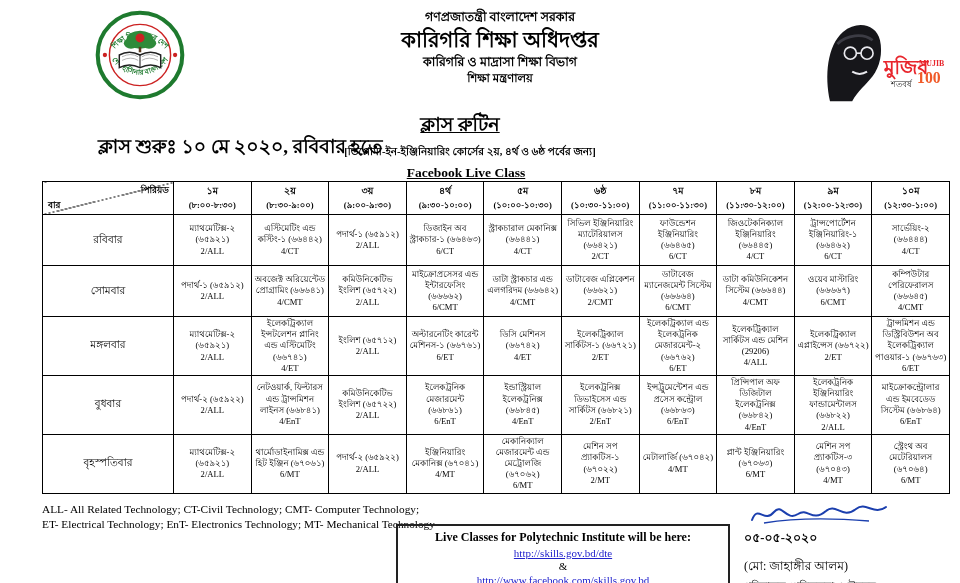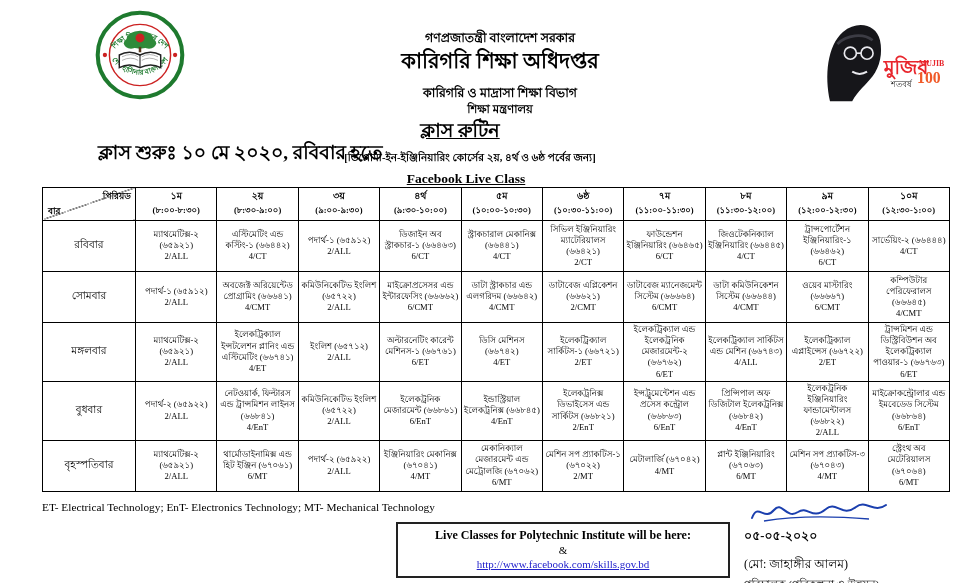--- a/index.html
+++ b/index.html
@@ -4,42 +4,42 @@
 <style>
   html,body{margin:0;padding:0;background:#fff;}
   body{width:960px;height:583px;position:relative;overflow:hidden;
        font-family:"Liberation Serif",serif;color:#000;}
 
   
   .header{display:flex;align-items:flex-start;padding-top:10px;}
   .logo-left{margin-left:95px;width:90px;flex:0 0 auto;}
   .logo-right{width:135px;margin-right:10px;flex:0 0 auto;padding-top:8px;}
   .head-center{flex:1;text-align:center;line-height:1.25;}
-  .h-line1{font-size:12.5px;font-weight:bold;margin-top:21px;}
-  .h-title{font-size:21px;font-weight:bold;margin:1px 0 12px 0;}
+  .h-line1{font-size:12.5px;font-weight:bold;}
+  .h-title{font-size:21px;font-weight:bold;margin:1px 0 2px 0;}
   .h-line3{font-size:12.5px;font-weight:bold;}
   .h-line4{font-size:11.5px;font-weight:bold;}
   .h-line5{font-size:12px;font-weight:bold;}
 
   
   .titles{position:relative;height:66px;margin-top:0px;}
   .class-start{position:absolute;left:98px;top:22px;font-size:19px;font-weight:bold;}
   .center-titles{position:absolute;left:0;right:40px;top:0;text-align:center;}
   .routine-title{font-size:19px;font-weight:bold;text-decoration:underline;display:inline-block;}
   .routine-subtitle{font-size:10.5px;font-weight:bold;margin-top:2px;padding-left:20px;}
   .facebook{font-size:13.5px;font-weight:bold;text-decoration:underline;margin-top:4px;padding-left:12px;}
 
   
   table.routine{border-collapse:collapse;table-layout:fixed;width:908px;margin:5px 0 0 42px;}
   .routine th,.routine td{border:1px solid #000;padding:1px 2px;text-align:center;vertical-align:middle;}
   .routine thead th{height:30px;}
   .p-label{font-weight:bold;font-size:9.5px;}
   .p-time{font-size:8.5px;font-weight:bold;}
   th.corner{width:88px;position:relative;
-    background:linear-gradient(to bottom right,transparent 49.5%,#000 49.5%,#000 50.5%,transparent 50.5%);}
+    background:linear-gradient(to bottom right,transparent 49.5%,#000 49.5%,#000 50.5%,transparent 50.5%);padding-left:40px;}
   .c-top{position:absolute;top:1px;right:4px;font-size:9px;}
   .c-bot{position:absolute;bottom:1px;left:5px;font-size:9px;}
   .routine tbody tr{height:51px;}
   .routine tbody th.day{font-size:10.5px;font-weight:normal;}
   .routine tbody td{font-size:8.6px;line-height:1.3;}
 
   
   .footer{position:relative;height:104px;margin-top:4px;}
   .legend{position:absolute;left:42px;top:4px;font-size:11.3px;line-height:1.4;}
   .live-box{position:absolute;left:396px;top:26px;width:318px;border:2px solid #222;
@@ -275,21 +275,21 @@
         </td>
         <td>
           <div class="subj">ইলেকট্রিক্যাল সার্কিটস-১ (৬৬৭২১)</div>
           <div class="grp">2/ET</div>
         </td>
         <td>
           <div class="subj">ইলেকট্রিক্যাল এন্ড ইলেকট্রনিক মেজারমেন্ট-২ (৬৬৭৬২)</div>
           <div class="grp">6/ET</div>
         </td>
         <td>
-          <div class="subj">ইলেকট্রিক্যাল সার্কিটস এন্ড মেশিন (৬৬৭৪৩)</div>
+          <div class="subj">ইলেকট্রিক্যাল সার্কিটস এন্ড মেশিন (29206)</div>
           <div class="grp">4/ALL</div>
         </td>
         <td>
           <div class="subj">ইলেকট্রিক্যাল এপ্লাইন্সেস (৬৬৭২২)</div>
           <div class="grp">2/ET</div>
         </td>
         <td>
           <div class="subj">ট্রান্সমিশন এন্ড ডিস্ট্রিবিউশন অব ইলেকট্রিক্যাল পাওয়ার-১ (৬৬৭৬৩)</div>
           <div class="grp">6/ET</div>
         </td>
@@ -378,25 +378,27 @@
         <td>
           <div class="subj">স্ট্রেংথ অব মেটেরিয়ালস (৬৭০৬৪)</div>
           <div class="grp">6/MT</div>
         </td>
       </tr>
     </tbody>
 </table>
 
 <div class="footer">
   <div class="legend">
+    <div>ALL- All Related Technology; CT-Civil Technology; CMT- Computer Technology;</div>
     <div>ET- Electrical Technology; EnT- Electronics Technology; MT- Mechanical Technology</div>
   </div>
 
   <div class="live-box">
     <div class="live-title">Live Classes for Polytechnic Institute will be here:</div>
+    <a class="live-link" href="#">http://skills.gov.bd/dte</a>
     <div class="amp">&amp;</div>
     <a class="live-link" href="#">http://www.facebook.com/skills.gov.bd</a>
   </div>
 
   <div class="sig-block">
     <svg width="150" height="30" viewBox="0 0 150 30">
       <path d="M8 22 C14 6 20 26 30 14 C38 4 42 24 54 16 C64 9 68 25 82 13 C92 4 98 22 112 11 C122 3 130 18 142 9" fill="none" stroke="#1b3fae" stroke-width="2" stroke-linecap="round"></path>
       <path d="M20 25 C50 20 90 20 125 23" fill="none" stroke="#1b3fae" stroke-width="1.3"></path>
     </svg>
     <div class="sig-date">০৫-০৫-২০২০</div>

